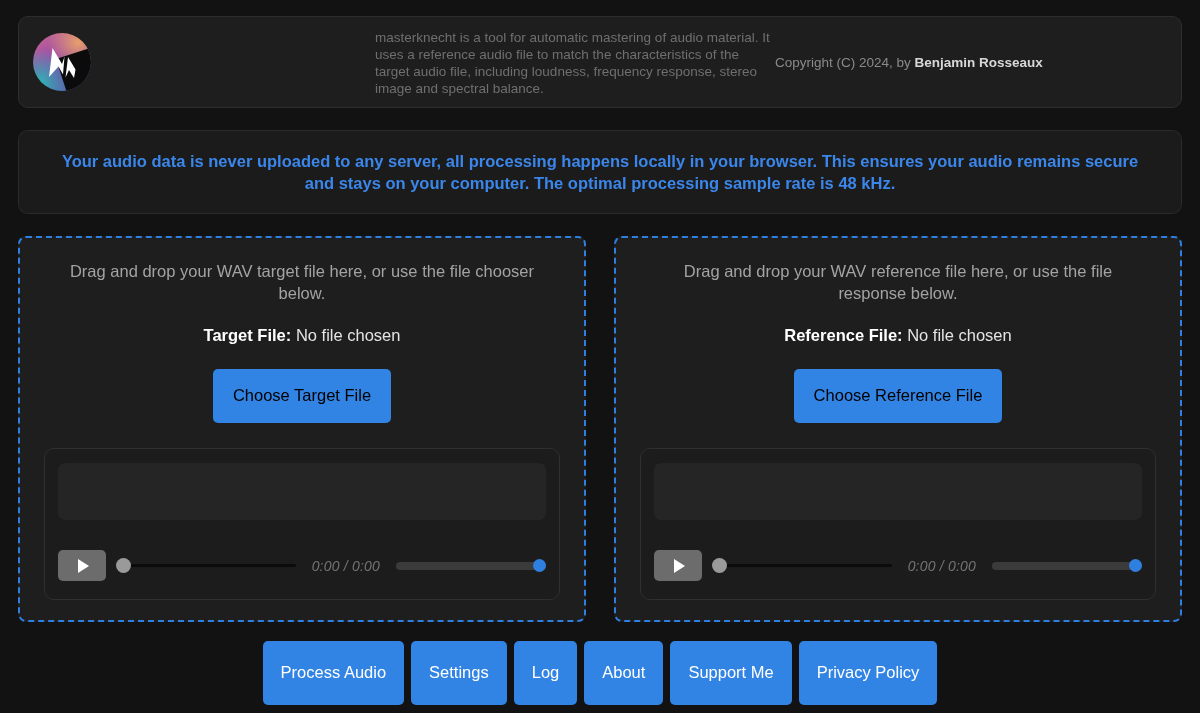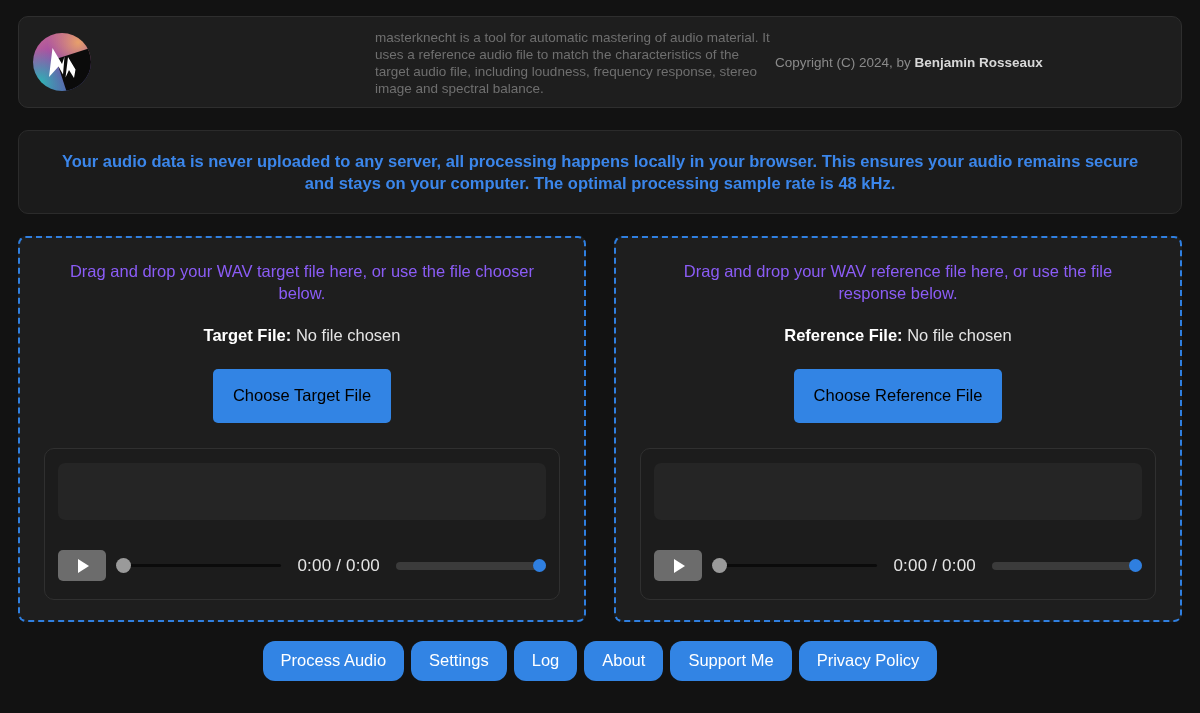--- a/index.html
+++ b/index.html
@@ -142,21 +142,21 @@
     height: 386px;
     padding: 22px 24px 20px 24px;
     display: flex;
     flex-direction: column;
     align-items: center;
   }
 
   .dz-hint {
     font-size: 16.5px;
     line-height: 22px;
-    color: #8b5cf6;
+    color: #a3a3a3;
     text-align: center;
     max-width: 500px;
   }
 
   .dz-filestatus {
     margin-top: 22px;
     font-size: 16.5px;
     color: #e4e4e4;
     text-align: right;
   }
@@ -242,25 +242,26 @@
   .seek .thumb {
     position: absolute;
     left: 0;
     width: 15px; height: 15px;
     border-radius: 50%;
     background: #9a9a9a;
   }
 
   .time {
     flex: none;
-    font-size: 17px;
-    color: #e5e5e5;
+    font-size: 14px;
+    color: #737373;
     white-space: nowrap;
     letter-spacing: 0.2px;
     padding: 0 6px;
+    font-style: italic;
   }
 
   .volume {
     flex: none;
     width: 150px;
     position: relative;
     height: 16px;
     display: flex;
     align-items: center;
     cursor: pointer;
@@ -285,24 +286,24 @@
     margin-top: 19px;
     display: flex;
     justify-content: center;
     gap: 7px;
     flex: none;
   }
   .footer-btn {
     background: #3284e4;
     color: #ffffff;
     border: none;
-    border-radius: 12px;
+    border-radius: 5px;
     font-family: inherit;
     font-size: 16.5px;
-    padding: 10px 18px;
+    padding: 22px 18px;
     cursor: pointer;
     line-height: 1.2;
     white-space: nowrap;
   }
 </style>
 </head>
 <body>
 
 <div class="page">
 

